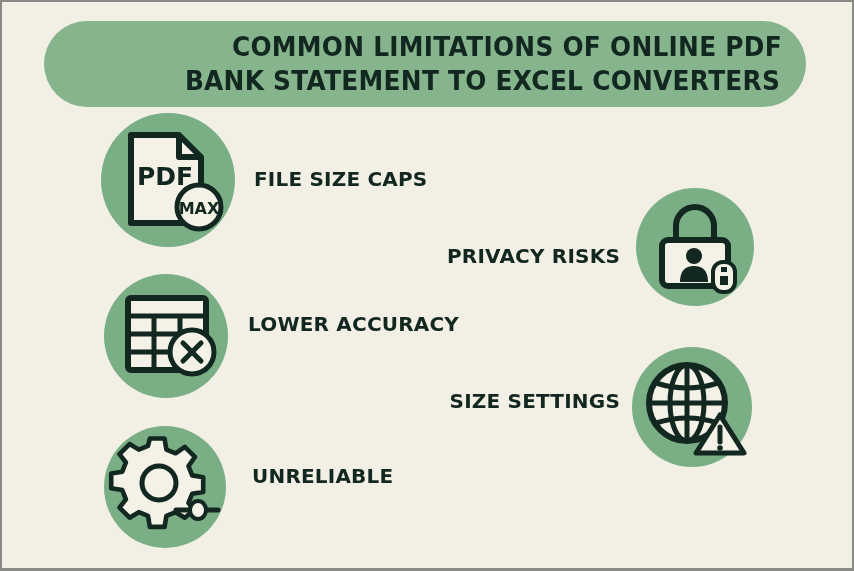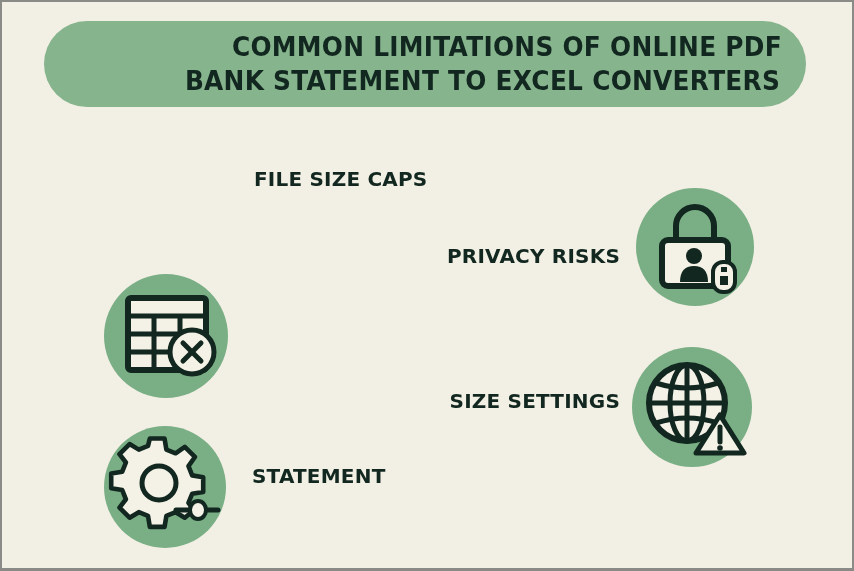--- a/index.html
+++ b/index.html
@@ -71,20 +71,29 @@
 </head>
 <body>
 
 <div class="frame">
 
   <div class="title-banner">
     <div class="title-line">COMMON LIMITATIONS OF ONLINE PDF</div>
     <div class="title-line">BANK STATEMENT TO EXCEL CONVERTERS</div>
   </div>
 
+  <div class="circle" style="left:99px; top:111px; width:134px; height:134px;">
+    <svg viewBox="0 0 134 134">
+      <path d="M30 22 H78 L100 44 V110 H30 Z" fill="#f4f1e6" stroke="#11271f" stroke-width="6" stroke-linejoin="round"></path>
+      <path d="M78 22 V44 H100" fill="none" stroke="#11271f" stroke-width="6" stroke-linejoin="round"></path>
+      <text x="36" y="72" font-family="DejaVu Sans, sans-serif" font-weight="bold" font-size="25" fill="#11271f">PDF</text>
+      <circle cx="98" cy="94" r="22" fill="#f4f1e6" stroke="#11271f" stroke-width="5"></circle>
+      <text x="98" y="101" text-anchor="middle" font-family="DejaVu Sans, sans-serif" font-weight="bold" font-size="16" fill="#11271f">MAX</text>
+    </svg>
+  </div>
   <div class="label" style="left:252px; top:160px;">
     <span>FILE SIZE CAPS</span>
   </div>
 
   <div class="circle" style="left:634px; top:186px; width:118px; height:118px;">
     <svg viewBox="0 0 118 118">
       <path d="M40 52 V38 A19 19 0 0 1 78 38 V52" fill="none" stroke="#11271f" stroke-width="6"></path>
       <rect x="26" y="52" width="66" height="46" rx="6" fill="#f4f1e6" stroke="#11271f" stroke-width="6"></rect>
       <circle cx="58" cy="68" r="8" fill="#11271f"></circle>
       <path d="M44 94 Q44 78 58 78 Q72 78 72 94 Z" fill="#11271f"></path>
@@ -104,20 +113,21 @@
       <line x1="24" y1="60" x2="102" y2="60" stroke="#11271f" stroke-width="5"></line>
       <line x1="24" y1="78" x2="102" y2="78" stroke="#11271f" stroke-width="5"></line>
       <line x1="50" y1="42" x2="50" y2="96" stroke="#11271f" stroke-width="5"></line>
       <line x1="76" y1="42" x2="76" y2="96" stroke="#11271f" stroke-width="5"></line>
       <circle cx="88" cy="78" r="22" fill="#f4f1e6" stroke="#11271f" stroke-width="5"></circle>
       <line x1="79" y1="69" x2="97" y2="87" stroke="#11271f" stroke-width="5" stroke-linecap="round"></line>
       <line x1="97" y1="69" x2="79" y2="87" stroke="#11271f" stroke-width="5" stroke-linecap="round"></line>
     </svg>
   </div>
   <div class="label" style="left:246px; top:305px;">
+    <span>LOWER ACCURACY</span>
   </div>
 
   <div class="circle" style="left:630px; top:345px; width:120px; height:120px;">
     <svg viewBox="0 0 120 120">
       <circle cx="55" cy="56" r="38" fill="#f4f1e6" stroke="#11271f" stroke-width="6"></circle>
       <ellipse cx="55" cy="56" rx="17" ry="38" fill="none" stroke="#11271f" stroke-width="5"></ellipse>
       <line x1="55" y1="18" x2="55" y2="94" stroke="#11271f" stroke-width="5"></line>
       <line x1="17" y1="56" x2="93" y2="56" stroke="#11271f" stroke-width="5"></line>
       <path d="M24 36 Q55 46 86 36" fill="none" stroke="#11271f" stroke-width="5"></path>
       <path d="M24 76 Q55 66 86 76" fill="none" stroke="#11271f" stroke-width="5"></path>
@@ -132,16 +142,16 @@
 
   <div class="circle" style="left:102px; top:424px; width:122px; height:122px;">
     <svg viewBox="0 0 122 122">
       <path d="M52 18 H68 L70 30 L80 34 L90 27 L101 38 L94 48 L98 58 L110 60 V76 L98 78 L94 88 L100 96 L90 104 L80 98 L70 102 L68 114 H52 L50 102 L40 98 L30 104 L19 93 L26 84 L22 74 L10 72 V56 L22 54 L26 44 L19 35 L30 24 L40 30 L50 26 Z" fill="#f4f1e6" stroke="#11271f" stroke-width="5" stroke-linejoin="round" transform="translate(-2,-4) scale(0.92)"></path>
       <circle cx="55" cy="57" r="17" fill="none" stroke="#11271f" stroke-width="5"></circle>
       <line x1="72" y1="84" x2="114" y2="84" stroke="#11271f" stroke-width="5" stroke-linecap="round"></line>
       <ellipse cx="94" cy="84" rx="8" ry="9" fill="#f4f1e6" stroke="#11271f" stroke-width="4"></ellipse>
     </svg>
   </div>
   <div class="label" style="left:250px; top:457px;">
-    <span>STATEMENT</span>
+    <span>UNRELIABLE</span>
   </div>
 
 </div>
 
 </body></html>

